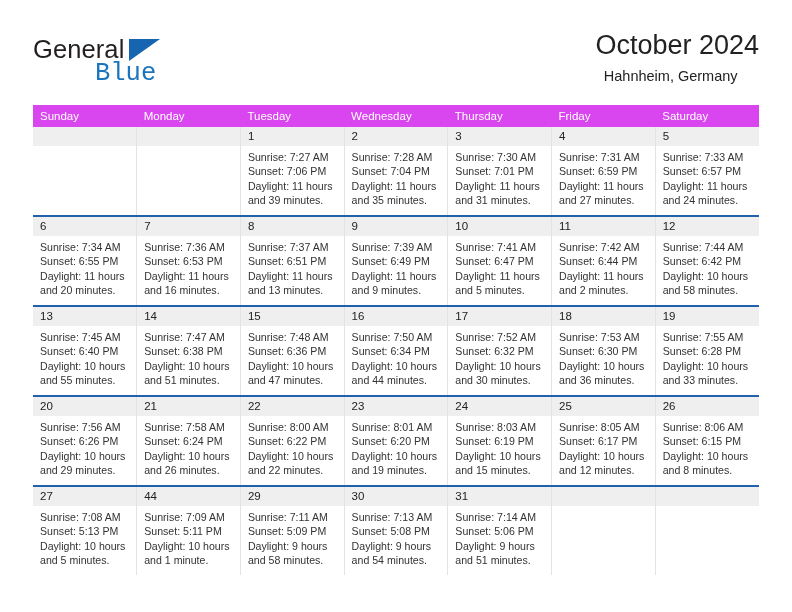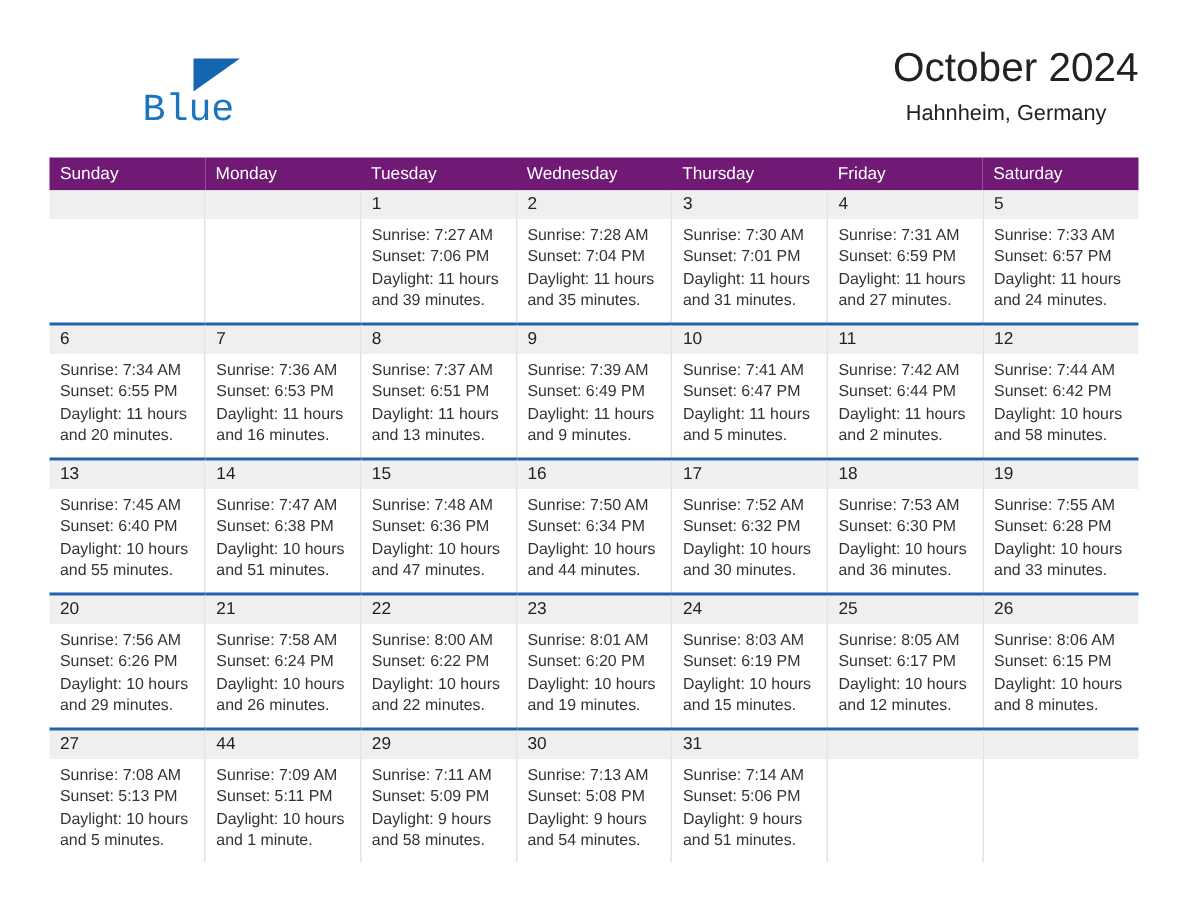--- a/index.html
+++ b/index.html
@@ -97,21 +97,21 @@
     width: 726px;
   }
   table.cal-table {
     border-collapse: collapse;
     table-layout: fixed;
     width: 726px;
   }
   table.cal-table col { width: 103.714px; }
 
   thead th {
-    background: #701a75;
+    background: #d946ef;
     color: #ffffff;
     font-size: 11.5px;
     font-weight: 400;
     text-align: left;
     padding: 5px 0 5px 7px;
     height: 11px;
     vertical-align: middle;
     border: none;
   }
 
@@ -149,20 +149,21 @@
   }
 </style>
 </head>
 <body>
 
 <div class="page">
 
   <div class="header">
 
     <div class="brand">
+      <span class="brand-general">General</span>
       <span class="brand-triangle"></span>
       <span class="brand-blue">Blue</span>
     </div>
 
     <div class="title-block">
       <div class="cal-title">October 2024</div>
       <div class="cal-subtitle">Hahnheim, Germany</div>
     </div>
 
   </div>

